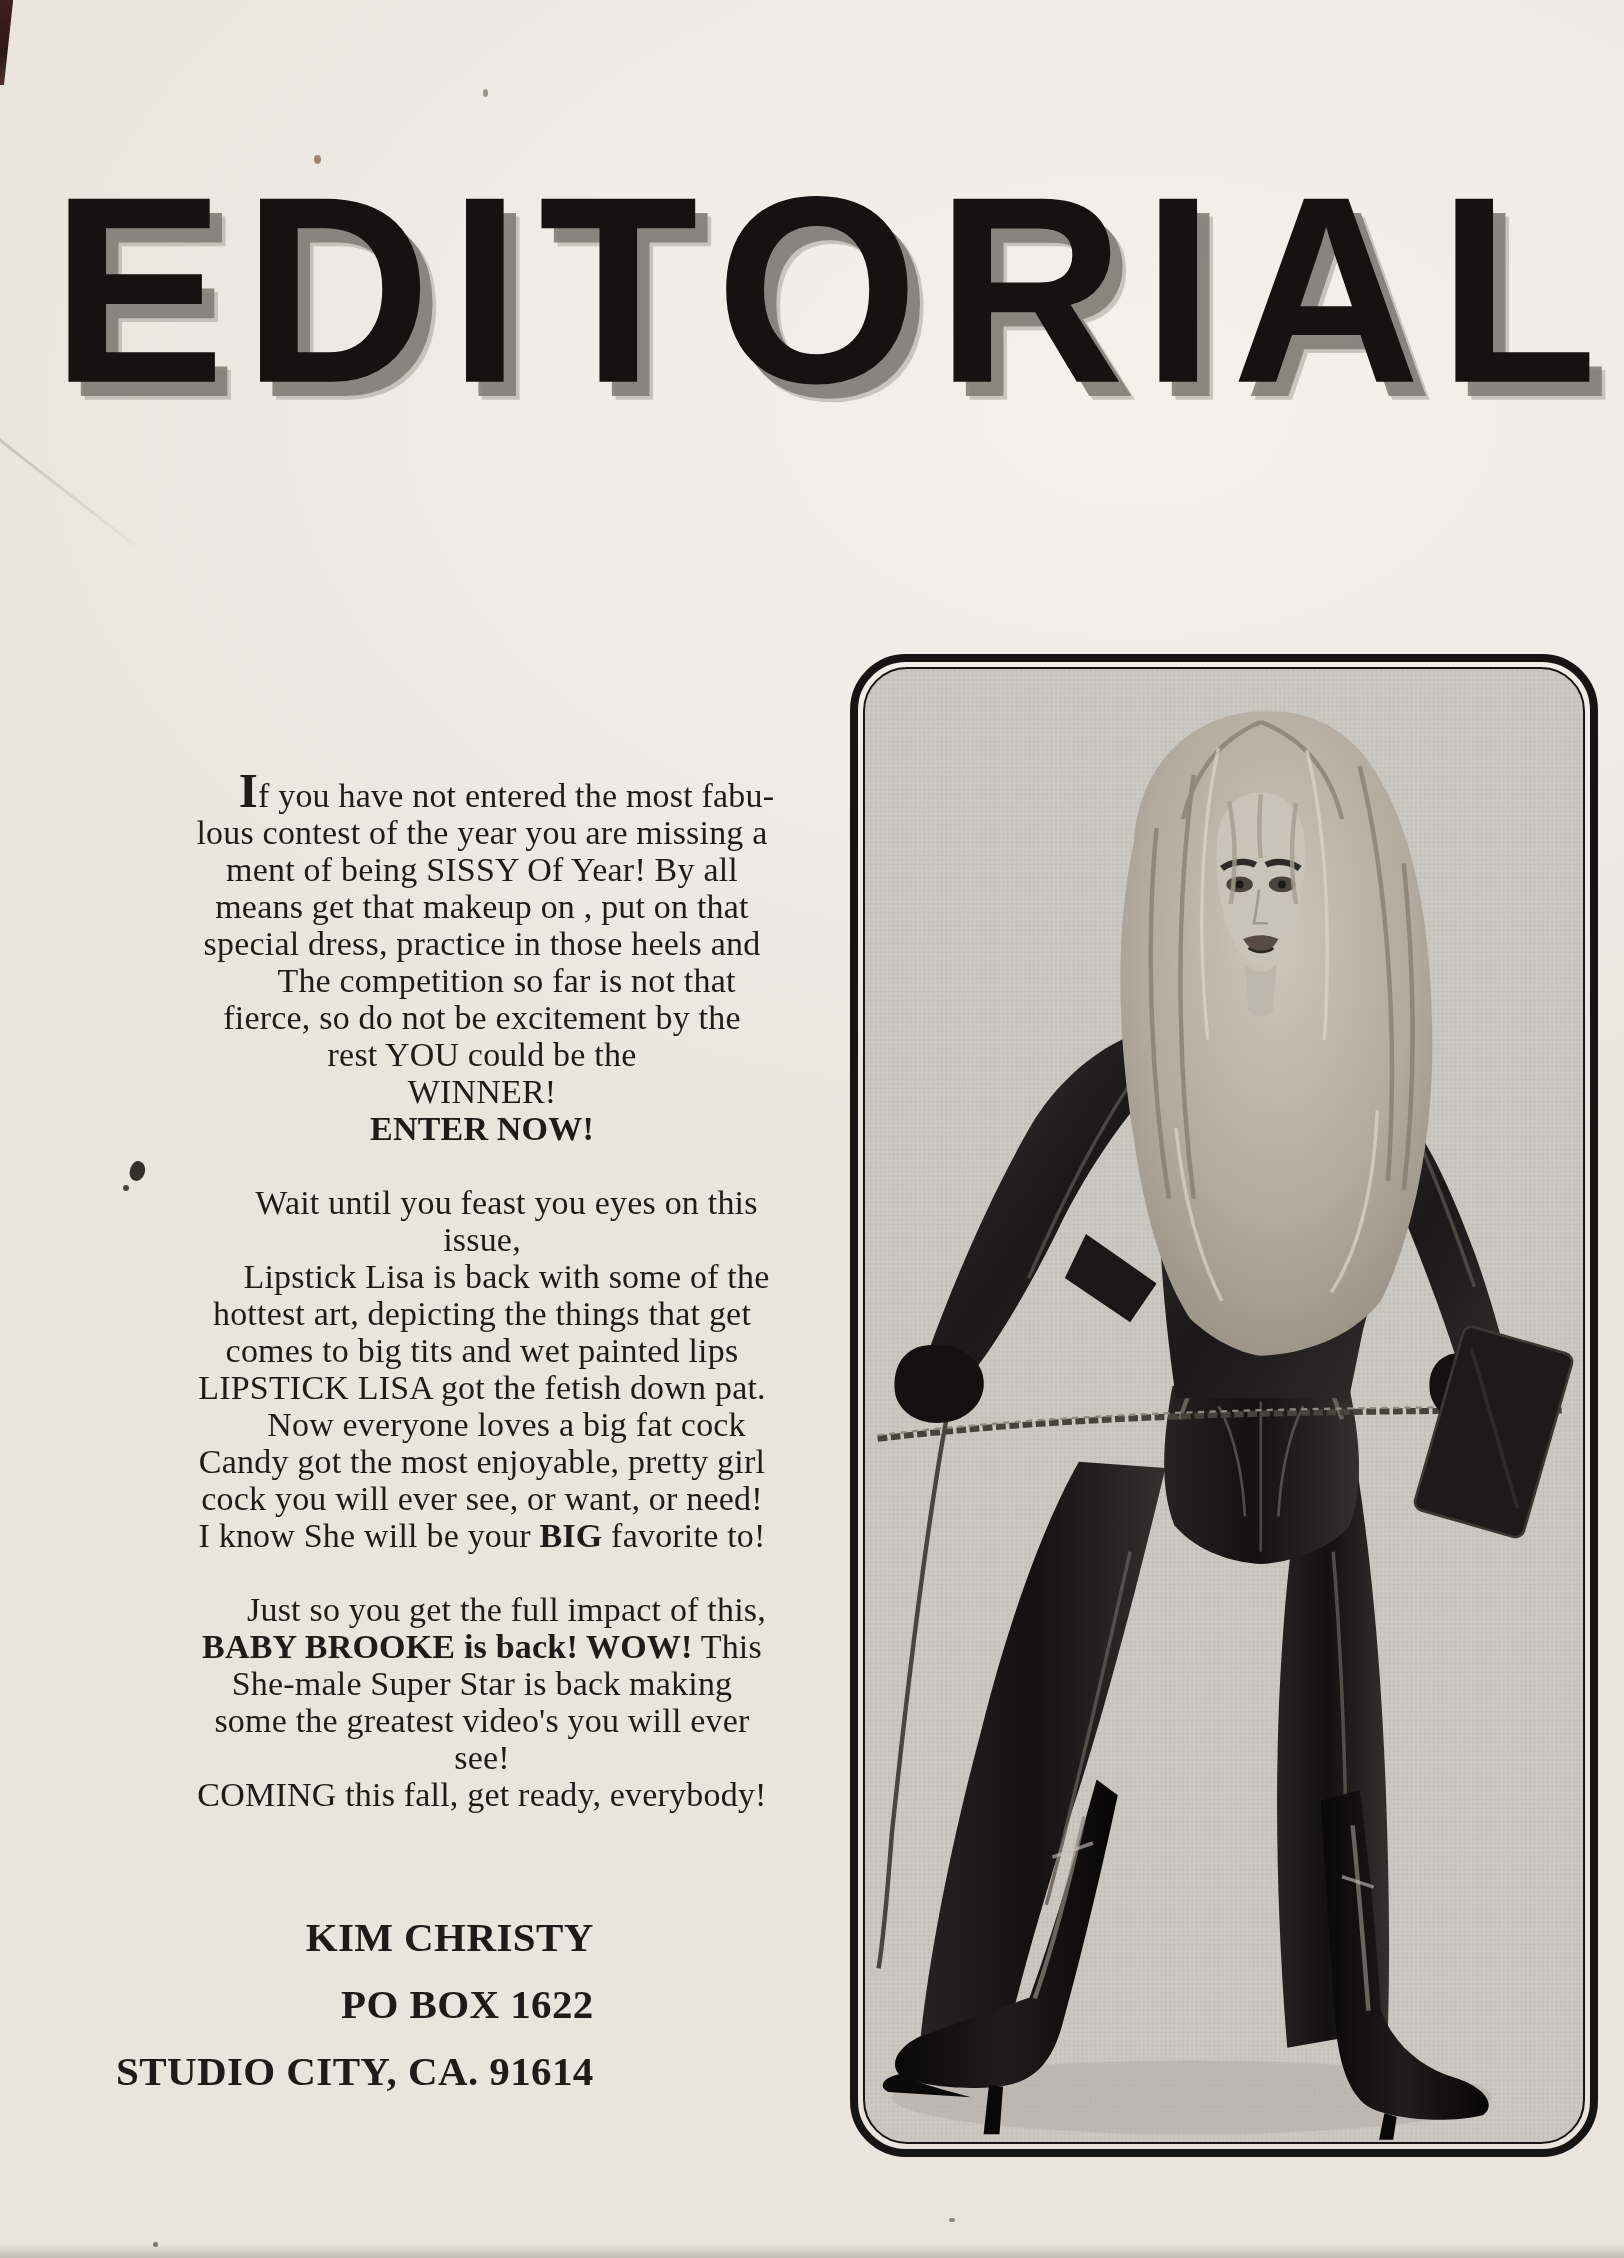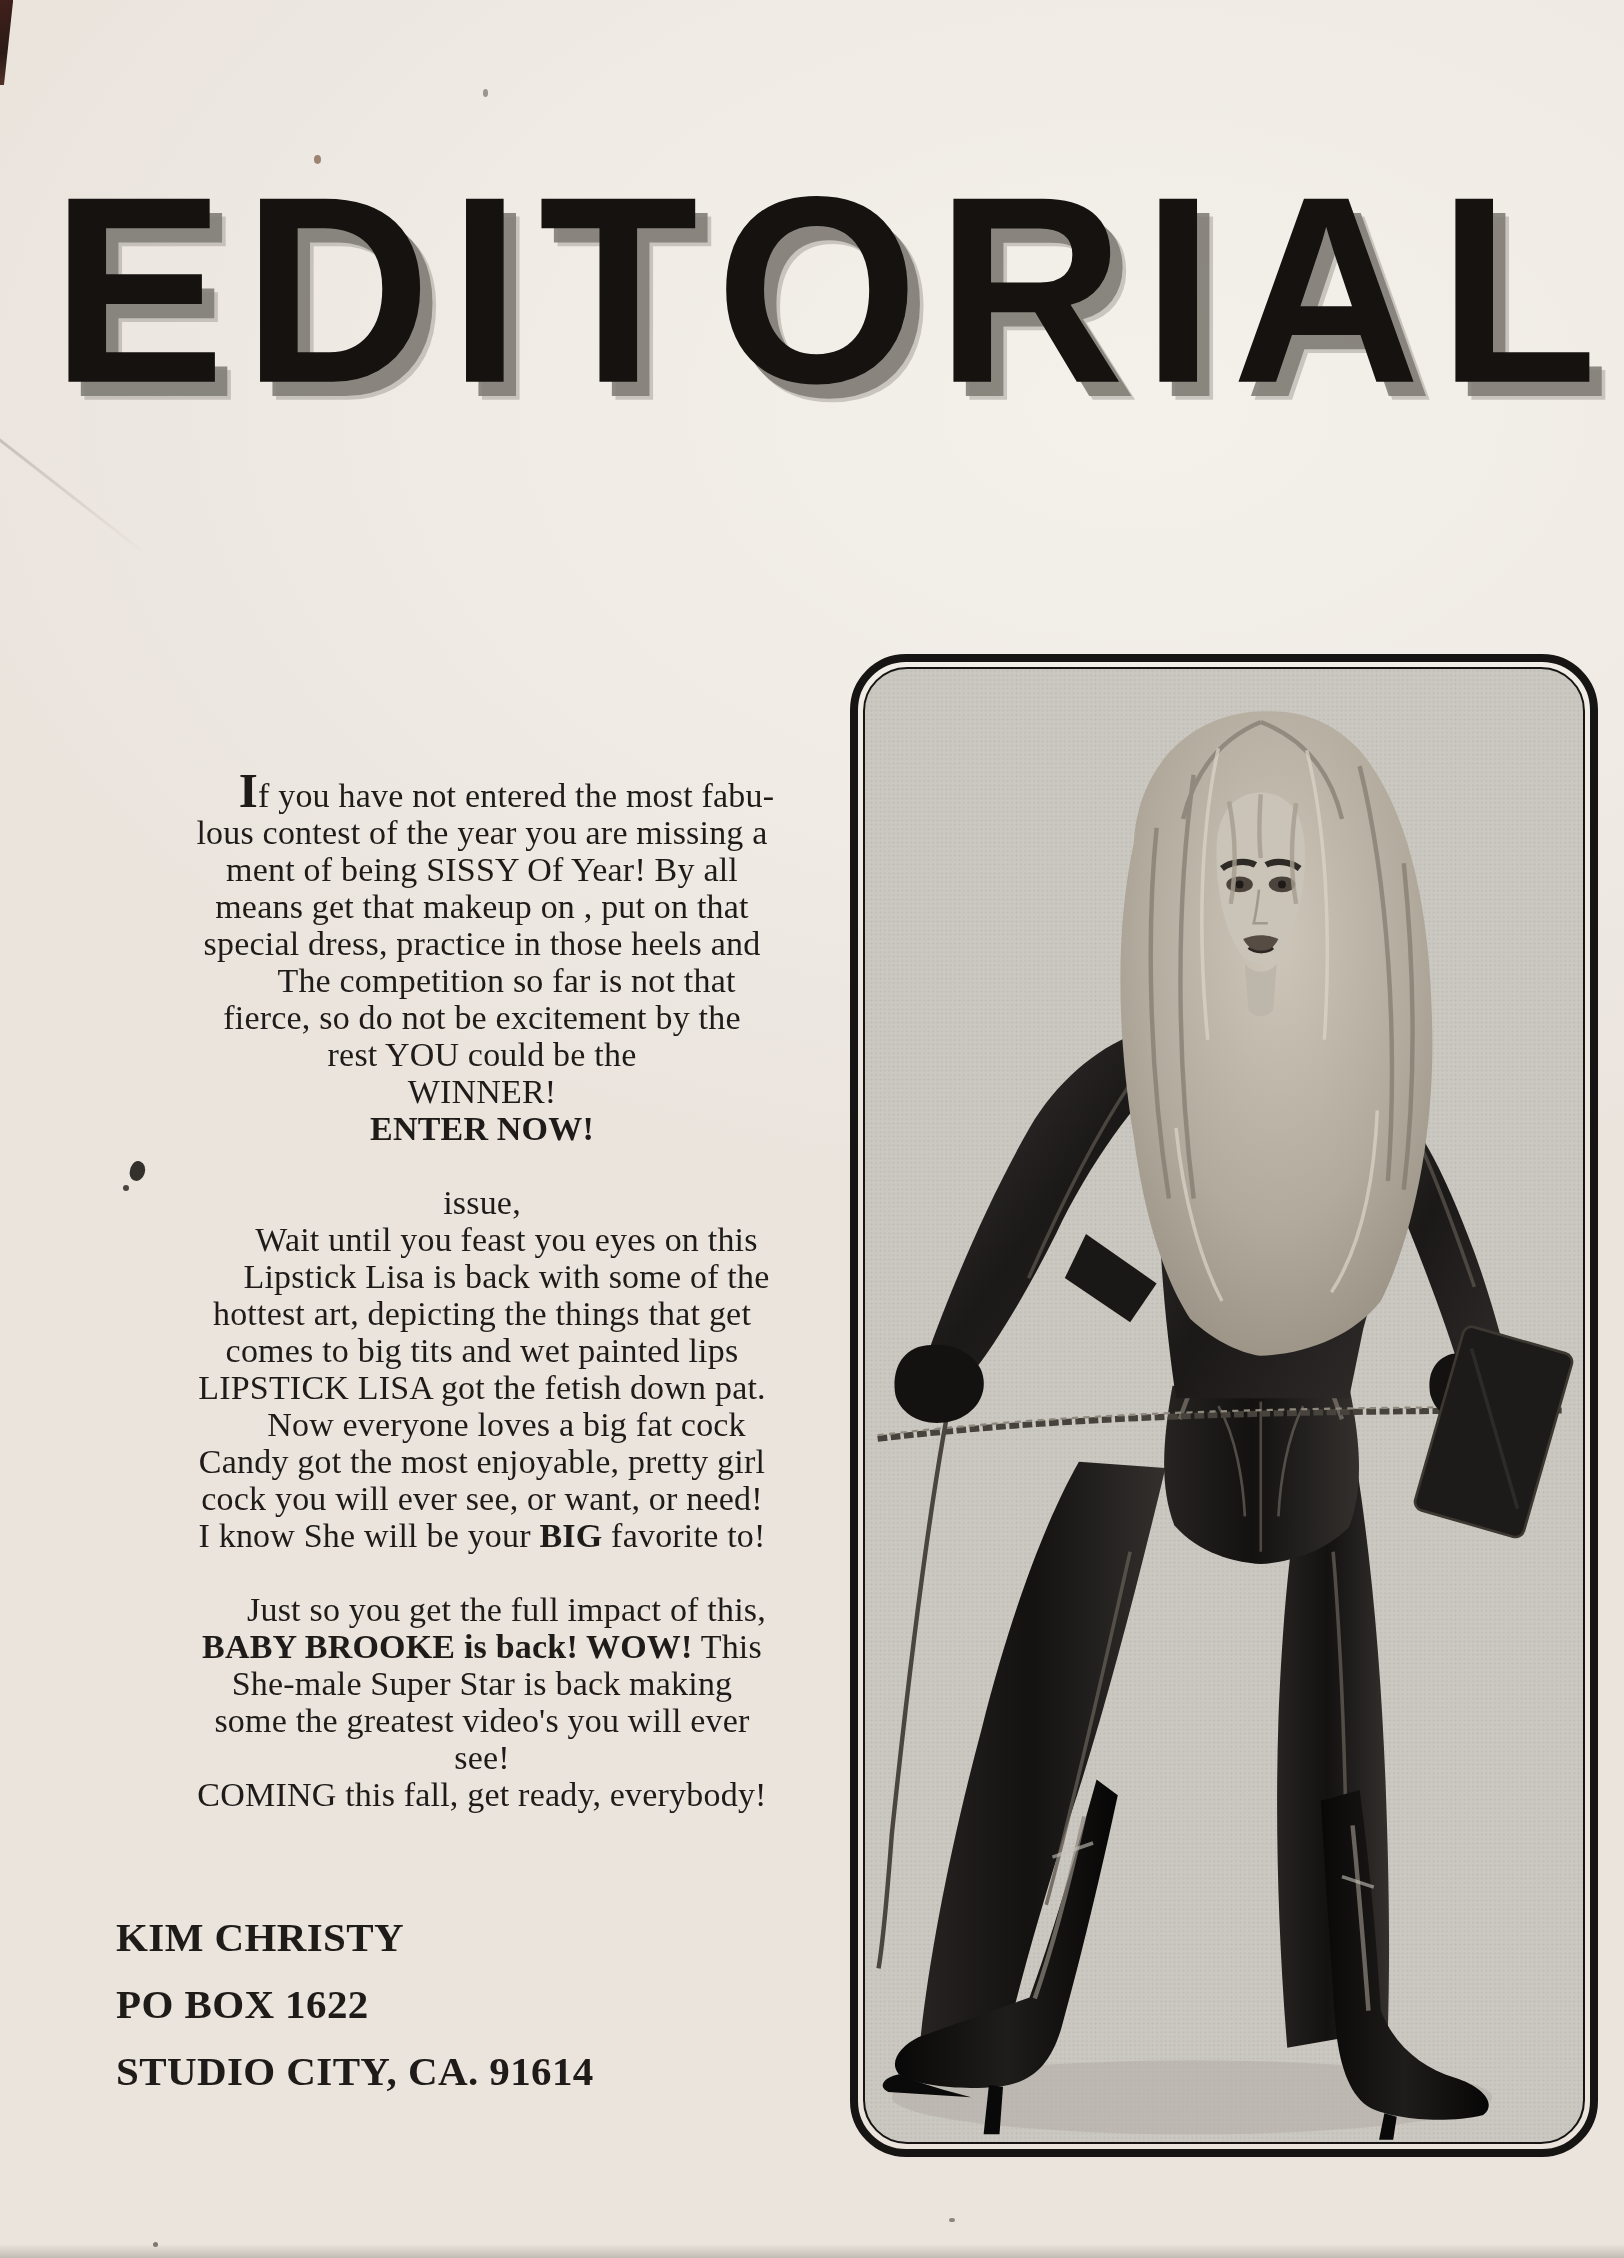--- a/index.html
+++ b/index.html
@@ -43,20 +43,21 @@
   .line{white-space:nowrap;}
   .line.indent{text-indent:49px;}
   .line.spacer{height:37px;}
   .seg.b{font-weight:bold;}
   .seg.big{font-weight:bold;font-size:49px;line-height:0;}
   
   .contact{
     position:absolute;left:116px;top:1904px;
     font-size:41px;line-height:67px;font-weight:bold;
     letter-spacing:0.4px;
+    text-align:right;
   }
   
   .photo-frame{
     position:absolute;left:850px;top:654px;width:748px;height:1503px;
     box-sizing:border-box;
     border:8.8px solid #171513;
     border-radius:56px;
     padding:5.3px;
     background:transparent;
   }
@@ -112,22 +113,22 @@
       <div class="line"><span class="seg">lous contest of the year you are missing a</span></div>
       <div class="line"><span class="seg">ment of being SISSY Of Year! By all</span></div>
       <div class="line"><span class="seg">means get that makeup on , put on that</span></div>
       <div class="line"><span class="seg">special dress, practice in those heels and</span></div>
       <div class="line indent"><span class="seg">The competition so far is not that</span></div>
       <div class="line"><span class="seg">fierce, so do not be excitement by the</span></div>
       <div class="line"><span class="seg">rest YOU could be the</span></div>
       <div class="line"><span class="seg">WINNER!</span></div>
       <div class="line"><span class="seg b">ENTER NOW!</span></div>
       <div class="line spacer"></div>
+      <div class="line indent"><span class="seg">Wait until you feast you eyes on this</span></div>
       <div class="line"><span class="seg">issue,</span></div>
-      <div class="line indent"><span class="seg">Wait until you feast you eyes on this</span></div>
       <div class="line indent"><span class="seg">Lipstick Lisa is back with some of the</span></div>
       <div class="line"><span class="seg">hottest art, depicting the things that get</span></div>
       <div class="line"><span class="seg">comes to big tits and wet painted lips</span></div>
       <div class="line"><span class="seg">LIPSTICK LISA got the fetish down pat.</span></div>
       <div class="line indent"><span class="seg">Now everyone loves a big fat cock</span></div>
       <div class="line"><span class="seg">Candy got the most enjoyable, pretty girl</span></div>
       <div class="line"><span class="seg">cock you will ever see, or want, or need!</span></div>
       <div class="line"><span class="seg">I know She will be your </span><span class="seg b">BIG</span><span class="seg"> favorite to!</span></div>
       <div class="line spacer"></div>
       <div class="line indent"><span class="seg">Just so you get the full impact of this,</span></div>

